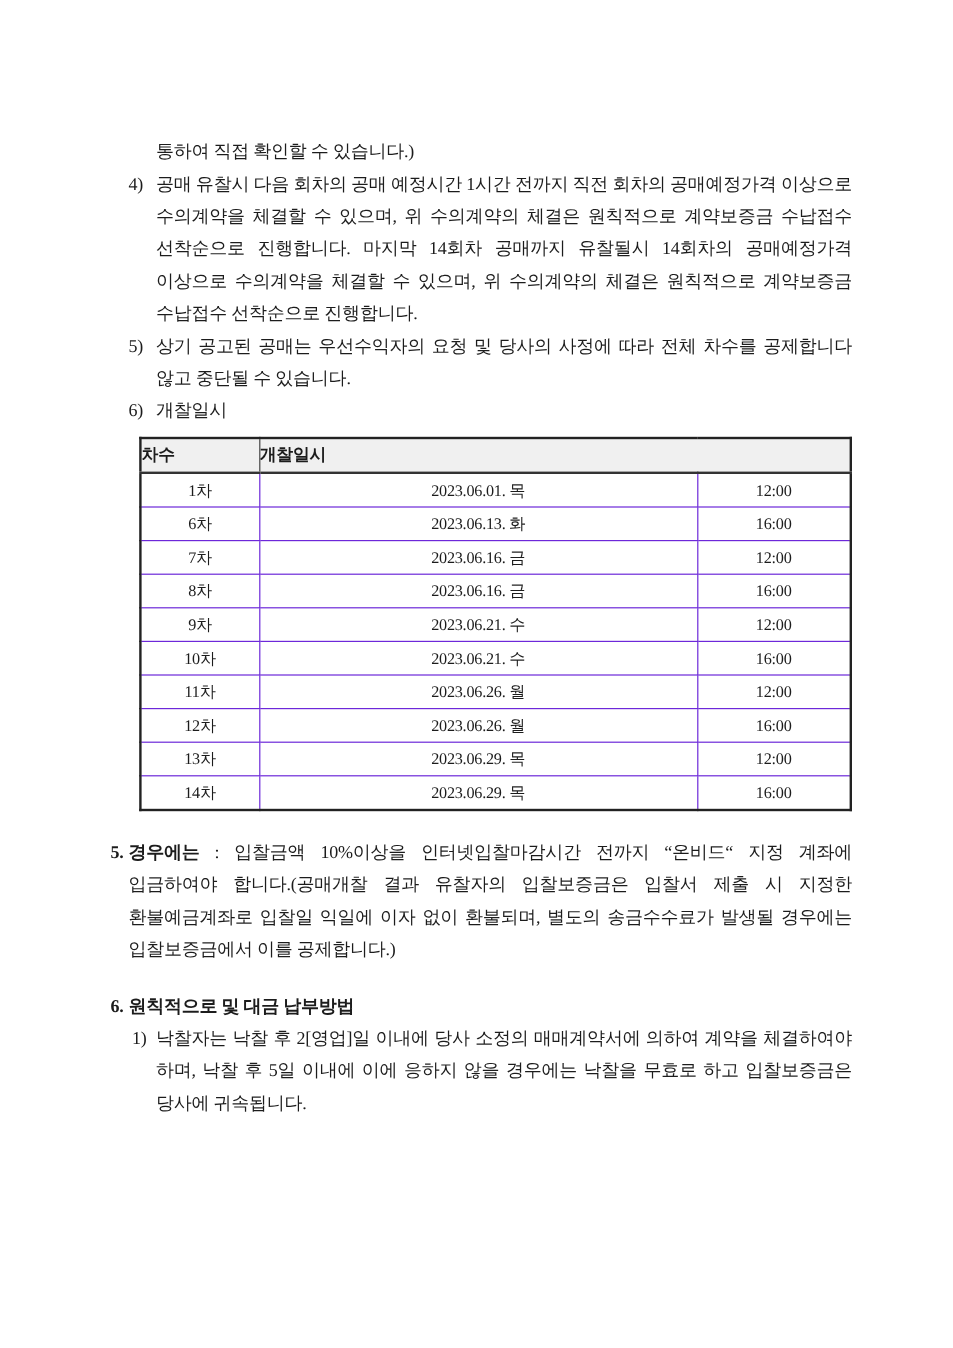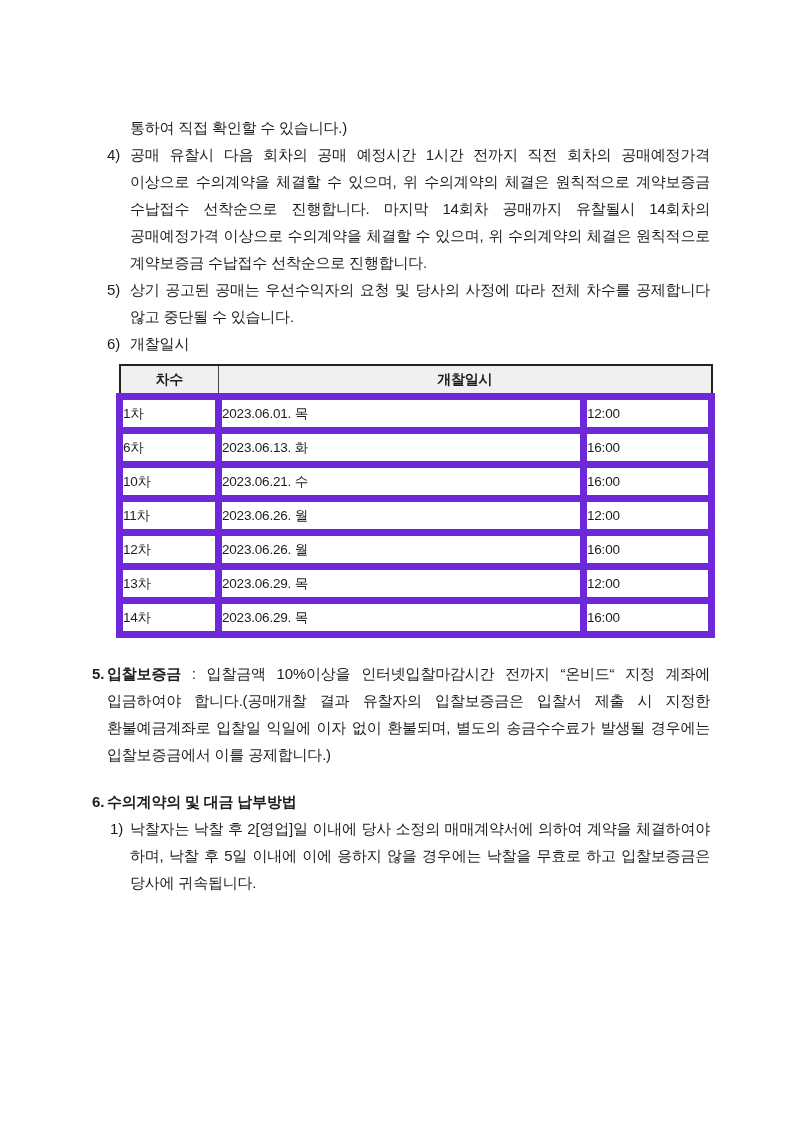--- a/index.html
+++ b/index.html
@@ -6,21 +6,21 @@
     margin: 0;
     padding: 0;
     background: #ffffff;
   }
   .page {
     position: relative;
     width: 794px;
     height: 1123px;
     background: #ffffff;
     overflow: hidden;
-    font-family: Liberation Sans, sans-serif;
+    font-family: Liberation Serif, serif;
     color: #1c1c1c;
   }
   .content {
     position: absolute;
     left: 92px;
     top: 114px;
     width: 618px;
     font-size: 15px;
     line-height: 27px;
     letter-spacing: -0.2px;
@@ -53,27 +53,27 @@
     font-size: 13.5px;
     color: #1c1c1c;
   }
   table.schedule th {
     background: #f0f0f0;
     font-size: 14px;
     font-weight: bold;
     height: 26px;
     border: 1px solid #444444;
     border-bottom: 2px solid #333333;
-    text-align: center;
+    text-align: left;
     padding: 0;
   }
   table.schedule td {
     height: 24px;
-    border: 7px solid #6d28d9;
-    text-align: left;
+    border: 1px solid #6d28d9;
+    text-align: center;
     padding: 0;
     font-weight: normal;
   }
   .col-round { width: 99px; }
   .col-date  { width: 365px; }
   .col-time  { width: 128px; }
 
   .section {
     display: flex;
     margin-top: 22px;
@@ -133,20 +133,35 @@
           <td>1차</td>
           <td>2023.06.01. 목</td>
           <td>12:00</td>
         </tr>
           <tr>
           <td>6차</td>
           <td>2023.06.13. 화</td>
           <td>16:00</td>
         </tr>
           <tr>
+          <td>7차</td>
+          <td>2023.06.16. 금</td>
+          <td>12:00</td>
+        </tr>
+          <tr>
+          <td>8차</td>
+          <td>2023.06.16. 금</td>
+          <td>16:00</td>
+        </tr>
+          <tr>
+          <td>9차</td>
+          <td>2023.06.21. 수</td>
+          <td>12:00</td>
+        </tr>
+          <tr>
           <td>10차</td>
           <td>2023.06.21. 수</td>
           <td>16:00</td>
         </tr>
           <tr>
           <td>11차</td>
           <td>2023.06.26. 월</td>
           <td>12:00</td>
         </tr>
           <tr>
@@ -162,27 +177,27 @@
           <tr>
           <td>14차</td>
           <td>2023.06.29. 목</td>
           <td>16:00</td>
         </tr>
       </tbody>
     </table>
 
     <div class="section">
       <span class="num">5.</span>
-      <span class="sec-body"><span class="sec-title">입찰보증금</span><span> : </span><span>입찰금액 10%이상을 인터넷입찰마감시간 전까지 “온비드“ 지정 계좌에 입금하여야 합니다.(공매개찰 결과 유찰자의 입찰보증금은 입찰서 제출 시 지정한 환불예금계좌로 입찰일 익일에 이자 없이 환불되며, 별도의 송금수수료가 발생될 경우에는 입찰보증금에서 이를 공제합니다.)</span></span>
+      <span class="sec-body"><span class="sec-title">경우에는</span><span> : </span><span>입찰금액 10%이상을 인터넷입찰마감시간 전까지 “온비드“ 지정 계좌에 입금하여야 합니다.(공매개찰 결과 유찰자의 입찰보증금은 입찰서 제출 시 지정한 환불예금계좌로 입찰일 익일에 이자 없이 환불되며, 별도의 송금수수료가 발생될 경우에는 입찰보증금에서 이를 공제합니다.)</span></span>
     </div>
 
     <div class="section section6">
       <div class="head-row">
         <span class="num">6.</span>
-        <span class="sec-title">수의계약의 및 대금 납부방법</span>
+        <span class="sec-title">원칙적으로 및 대금 납부방법</span>
       </div>
       <div class="li">
         <span class="marker">1)</span>
         <span class="text">낙찰자는 낙찰 후 2[영업]일 이내에 당사 소정의 매매계약서에 의하여 계약을 체결하여야 하며, 낙찰 후 5일 이내에 이에 응하지 않을 경우에는 낙찰을 무효로 하고 입찰보증금은 당사에 귀속됩니다.</span>
       </div>
     </div>
 
   </div>
 </div>
 

